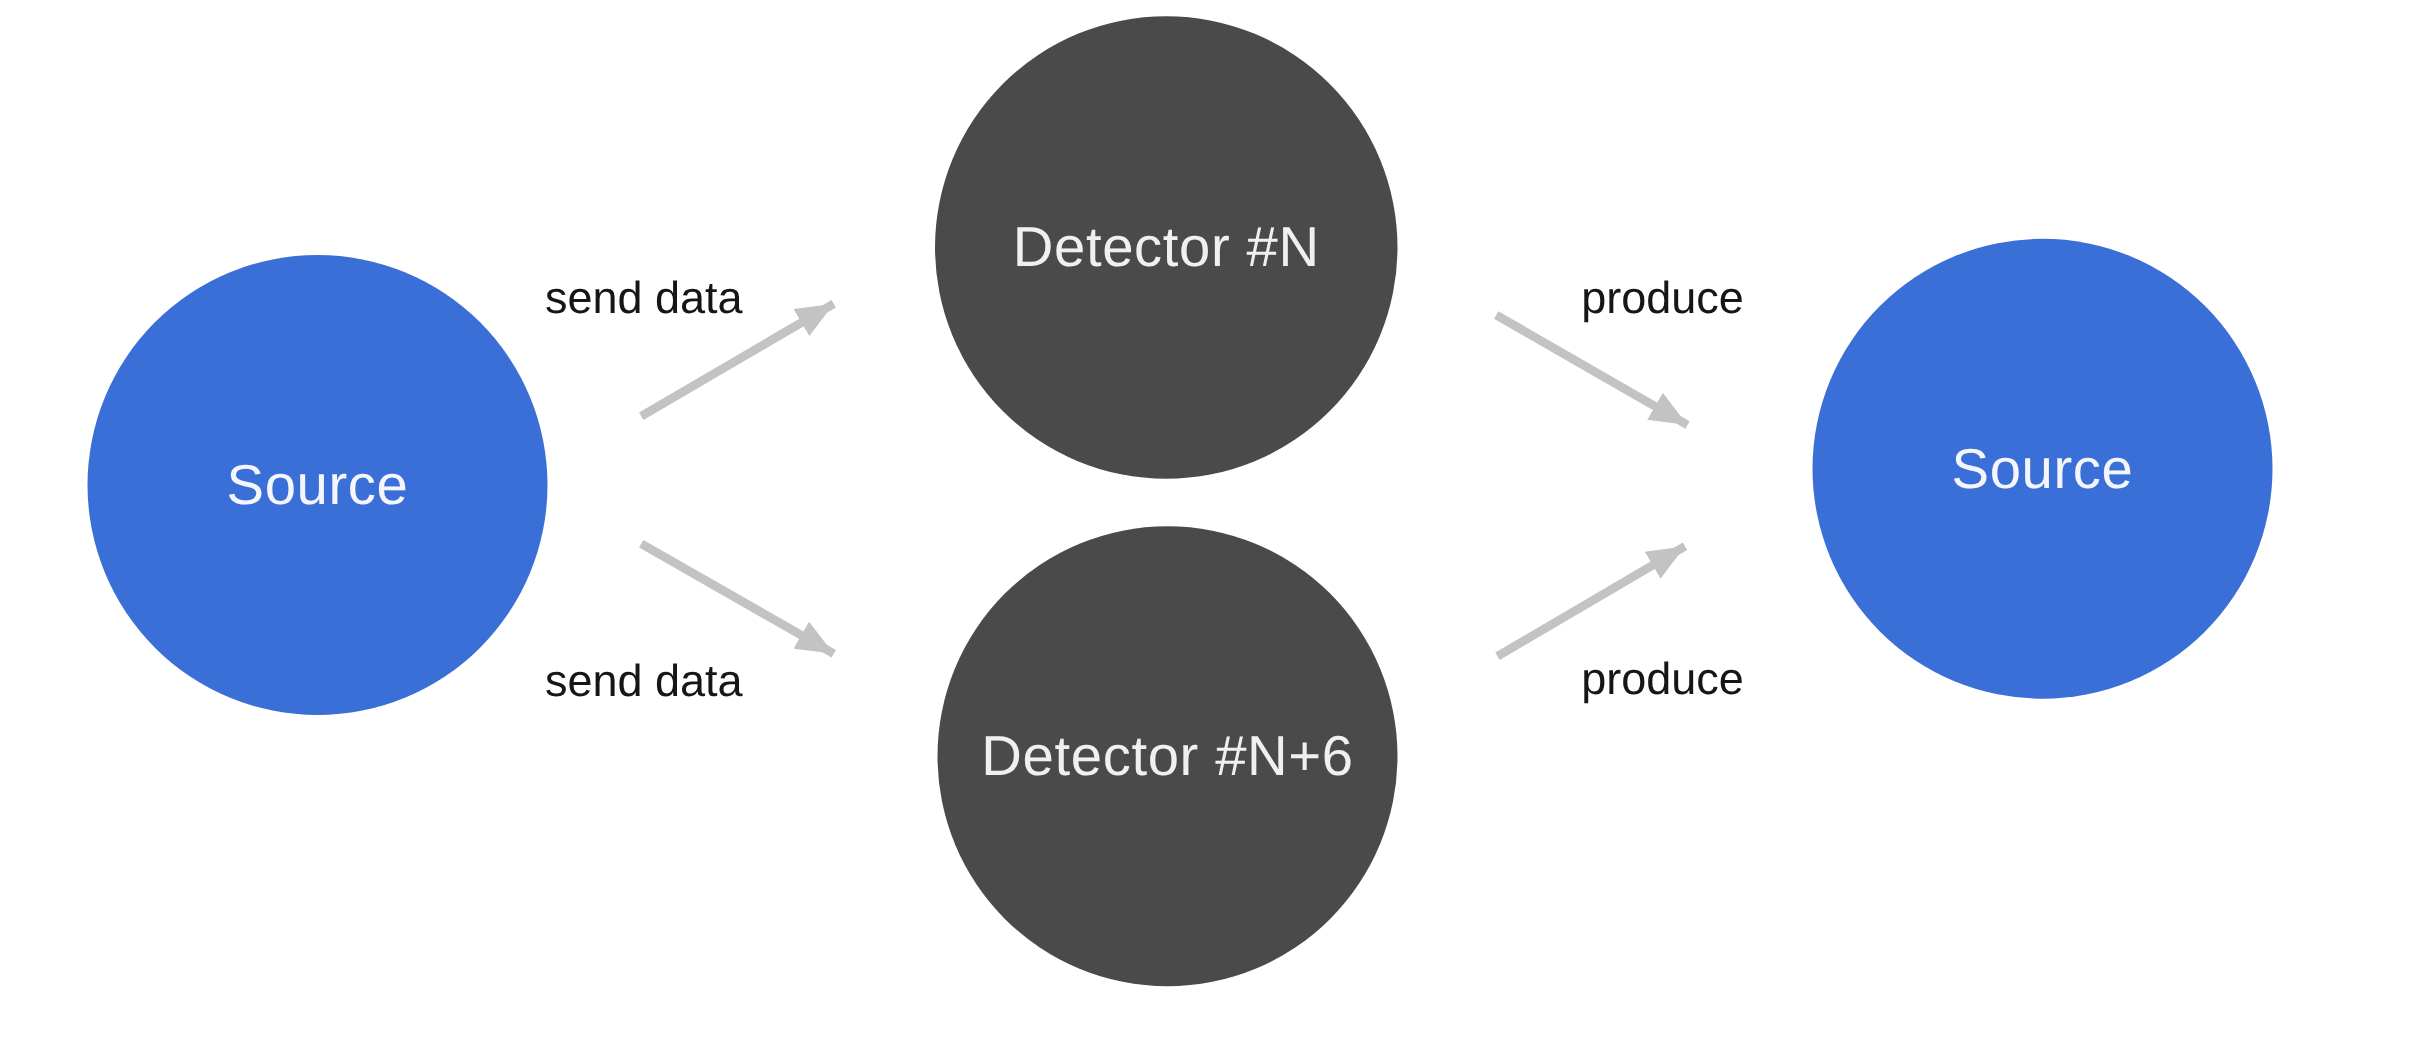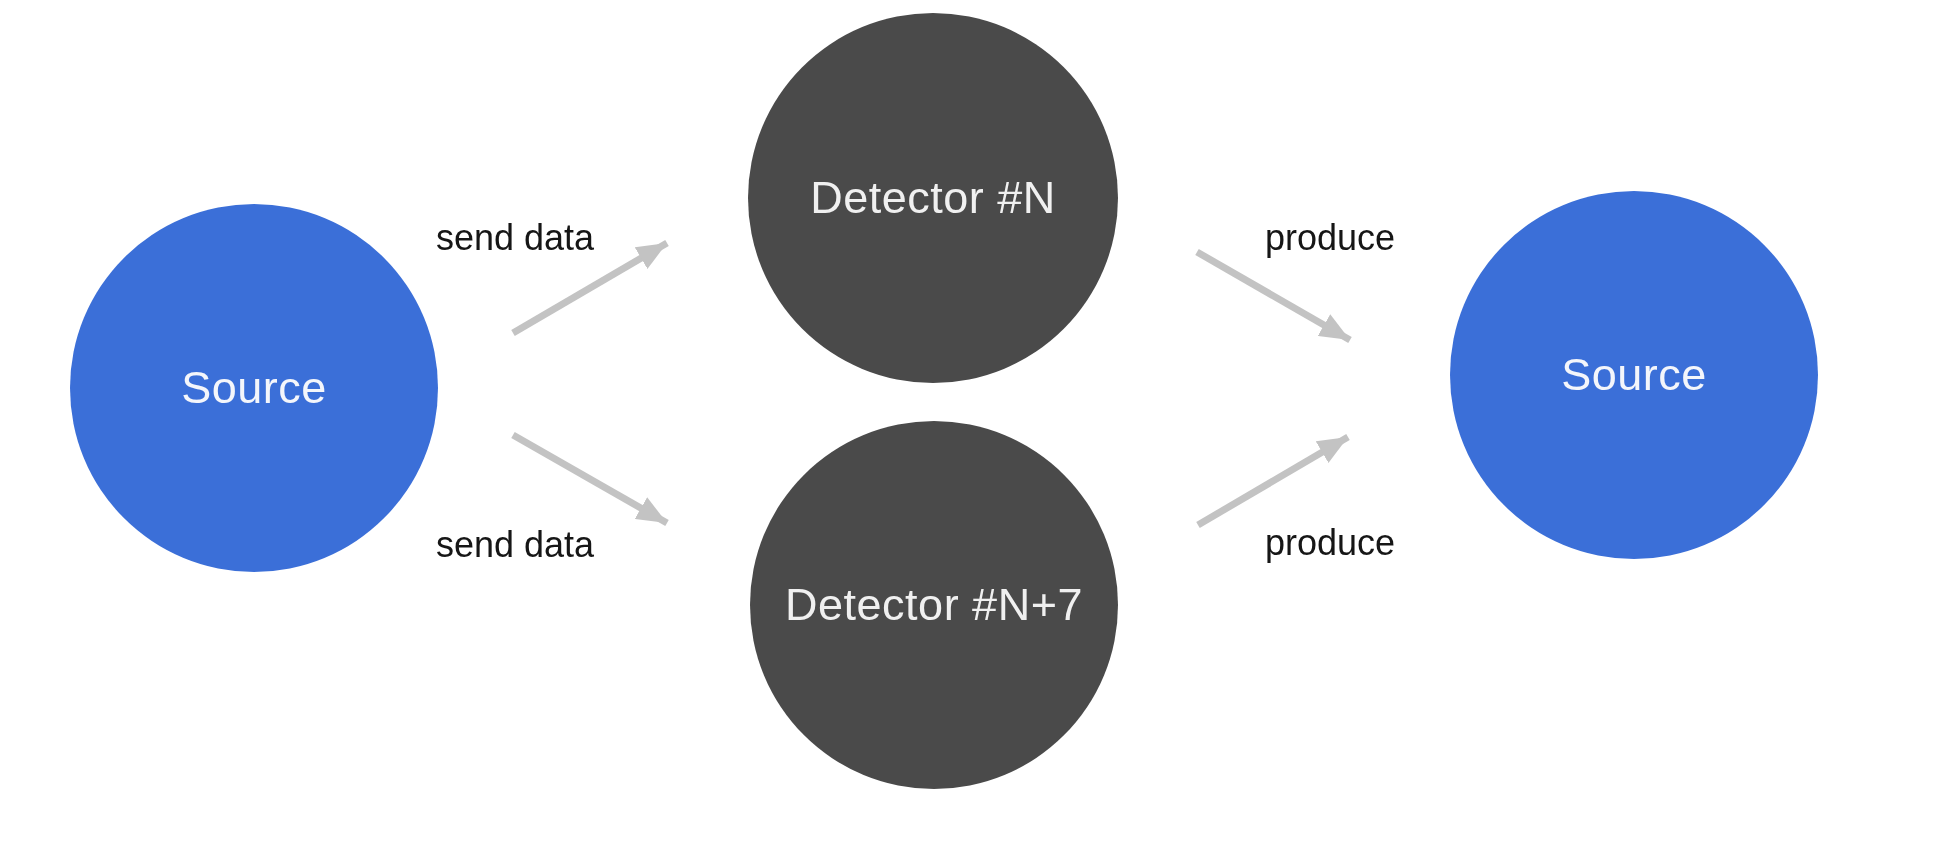--- a/index.html
+++ b/index.html
@@ -83,21 +83,21 @@
 
   <div class="node node-blue" id="node-source">
     <span>Source</span>
   </div>
 
   <div class="node node-dark" id="node-detector-n">
     <span>Detector #N</span>
   </div>
 
   <div class="node node-dark" id="node-detector-n1">
-    <span>Detector #N+7</span>
+    <span>Detector #N+6</span>
   </div>
 
   <div class="node node-blue" id="node-event">
     <span>Source</span>
   </div>
 
   <div class="edge-label" id="edge-label-0">send data</div>
   <div class="edge-label" id="edge-label-1">send data</div>
   <div class="edge-label" id="edge-label-2">produce</div>
   <div class="edge-label" id="edge-label-3">produce</div>

